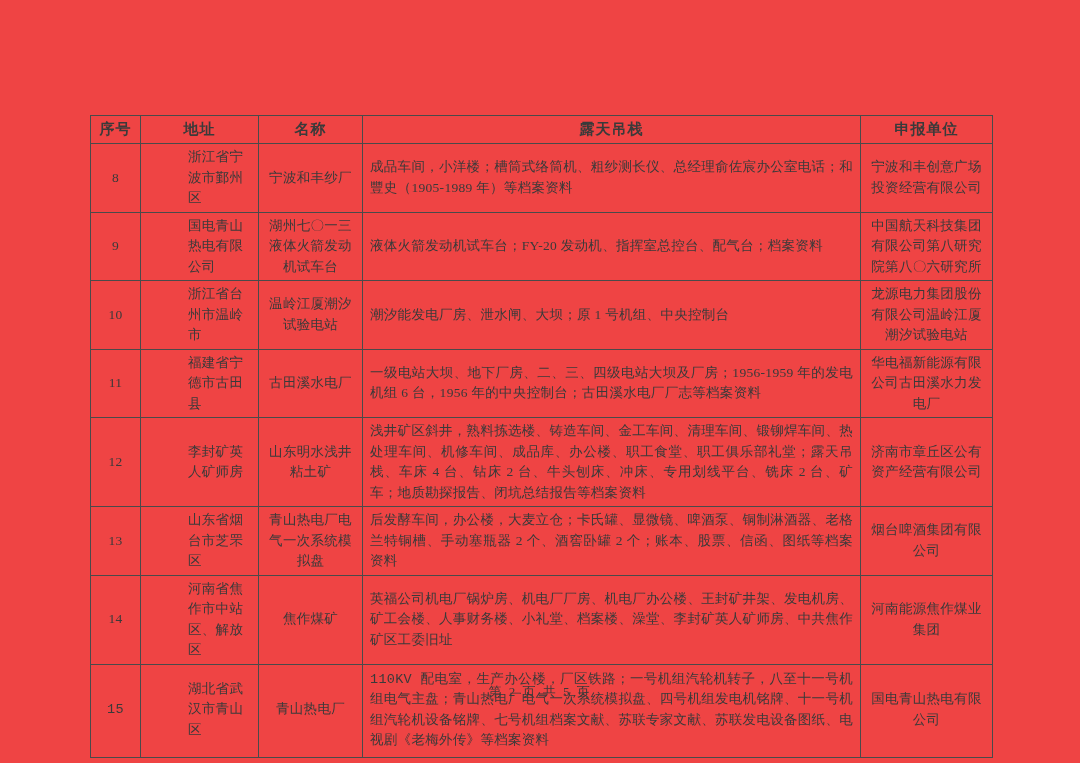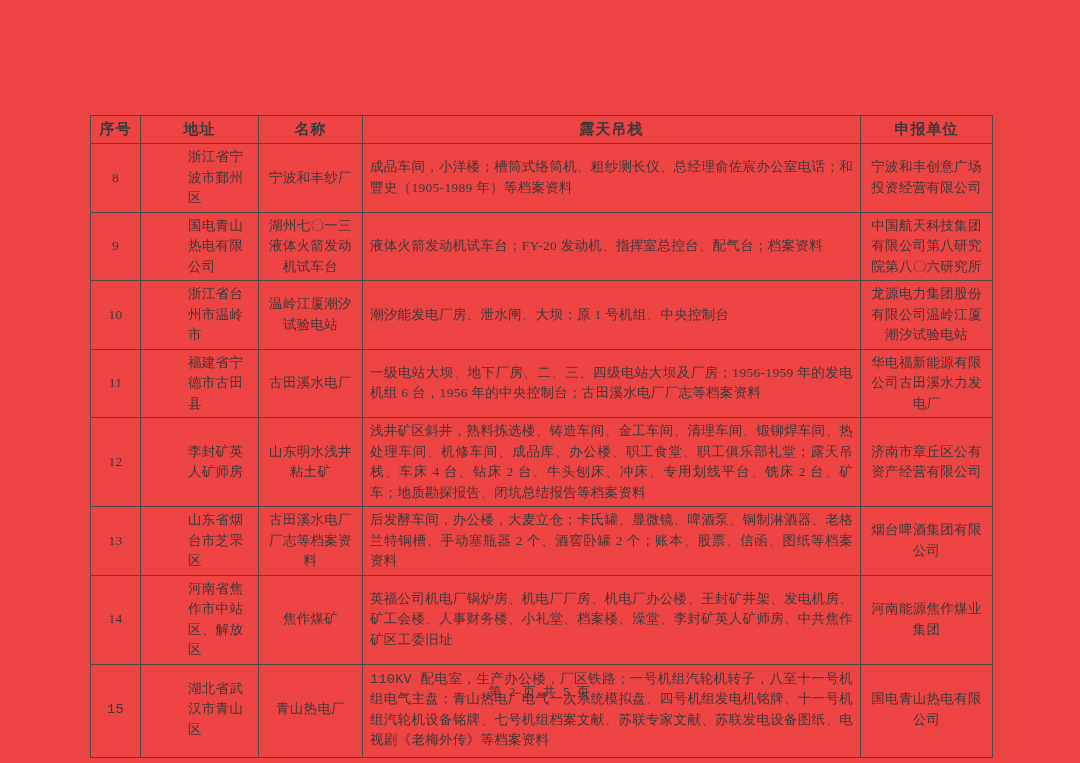--- a/index.html
+++ b/index.html
@@ -128,21 +128,21 @@
       <td class="c-no">12</td>
       <td class="c-addr">李封矿英人矿师房</td>
       <td class="c-name">山东明水浅井粘土矿</td>
       <td class="c-items">浅井矿区斜井，熟料拣选楼、铸造车间、金工车间、清理车间、锻铆焊车间、热处理车间、机修车间、成品库、办公楼、职工食堂、职工俱乐部礼堂；露天吊栈、车床 4 台、钻床 2 台、牛头刨床、冲床、专用划线平台、铣床 2 台、矿车；地质勘探报告、闭坑总结报告等档案资料</td>
       <td class="c-unit">济南市章丘区公有资产经营有限公司</td>
     </tr>
 
     <tr>
       <td class="c-no">13</td>
       <td class="c-addr">山东省烟台市芝罘区</td>
-      <td class="c-name">古田溪水电厂厂志等档案资料</td>
+      <td class="c-name">青山热电厂电气一次系统模拟盘</td>
       <td class="c-items">后发酵车间，办公楼，大麦立仓；卡氏罐、显微镜、啤酒泵、铜制淋酒器、老格兰特铜槽、手动塞瓶器 2 个、酒窖卧罐 2 个；账本、股票、信函、图纸等档案资料</td>
       <td class="c-unit">烟台啤酒集团有限公司</td>
     </tr>
 
     <tr>
       <td class="c-no">14</td>
       <td class="c-addr">河南省焦作市中站区、解放区</td>
       <td class="c-name">焦作煤矿</td>
       <td class="c-items">英福公司机电厂锅炉房、机电厂厂房、机电厂办公楼、王封矿井架、发电机房、矿工会楼、人事财务楼、小礼堂、档案楼、澡堂、李封矿英人矿师房、中共焦作矿区工委旧址</td>
       <td class="c-unit">河南能源焦作煤业集团</td>

